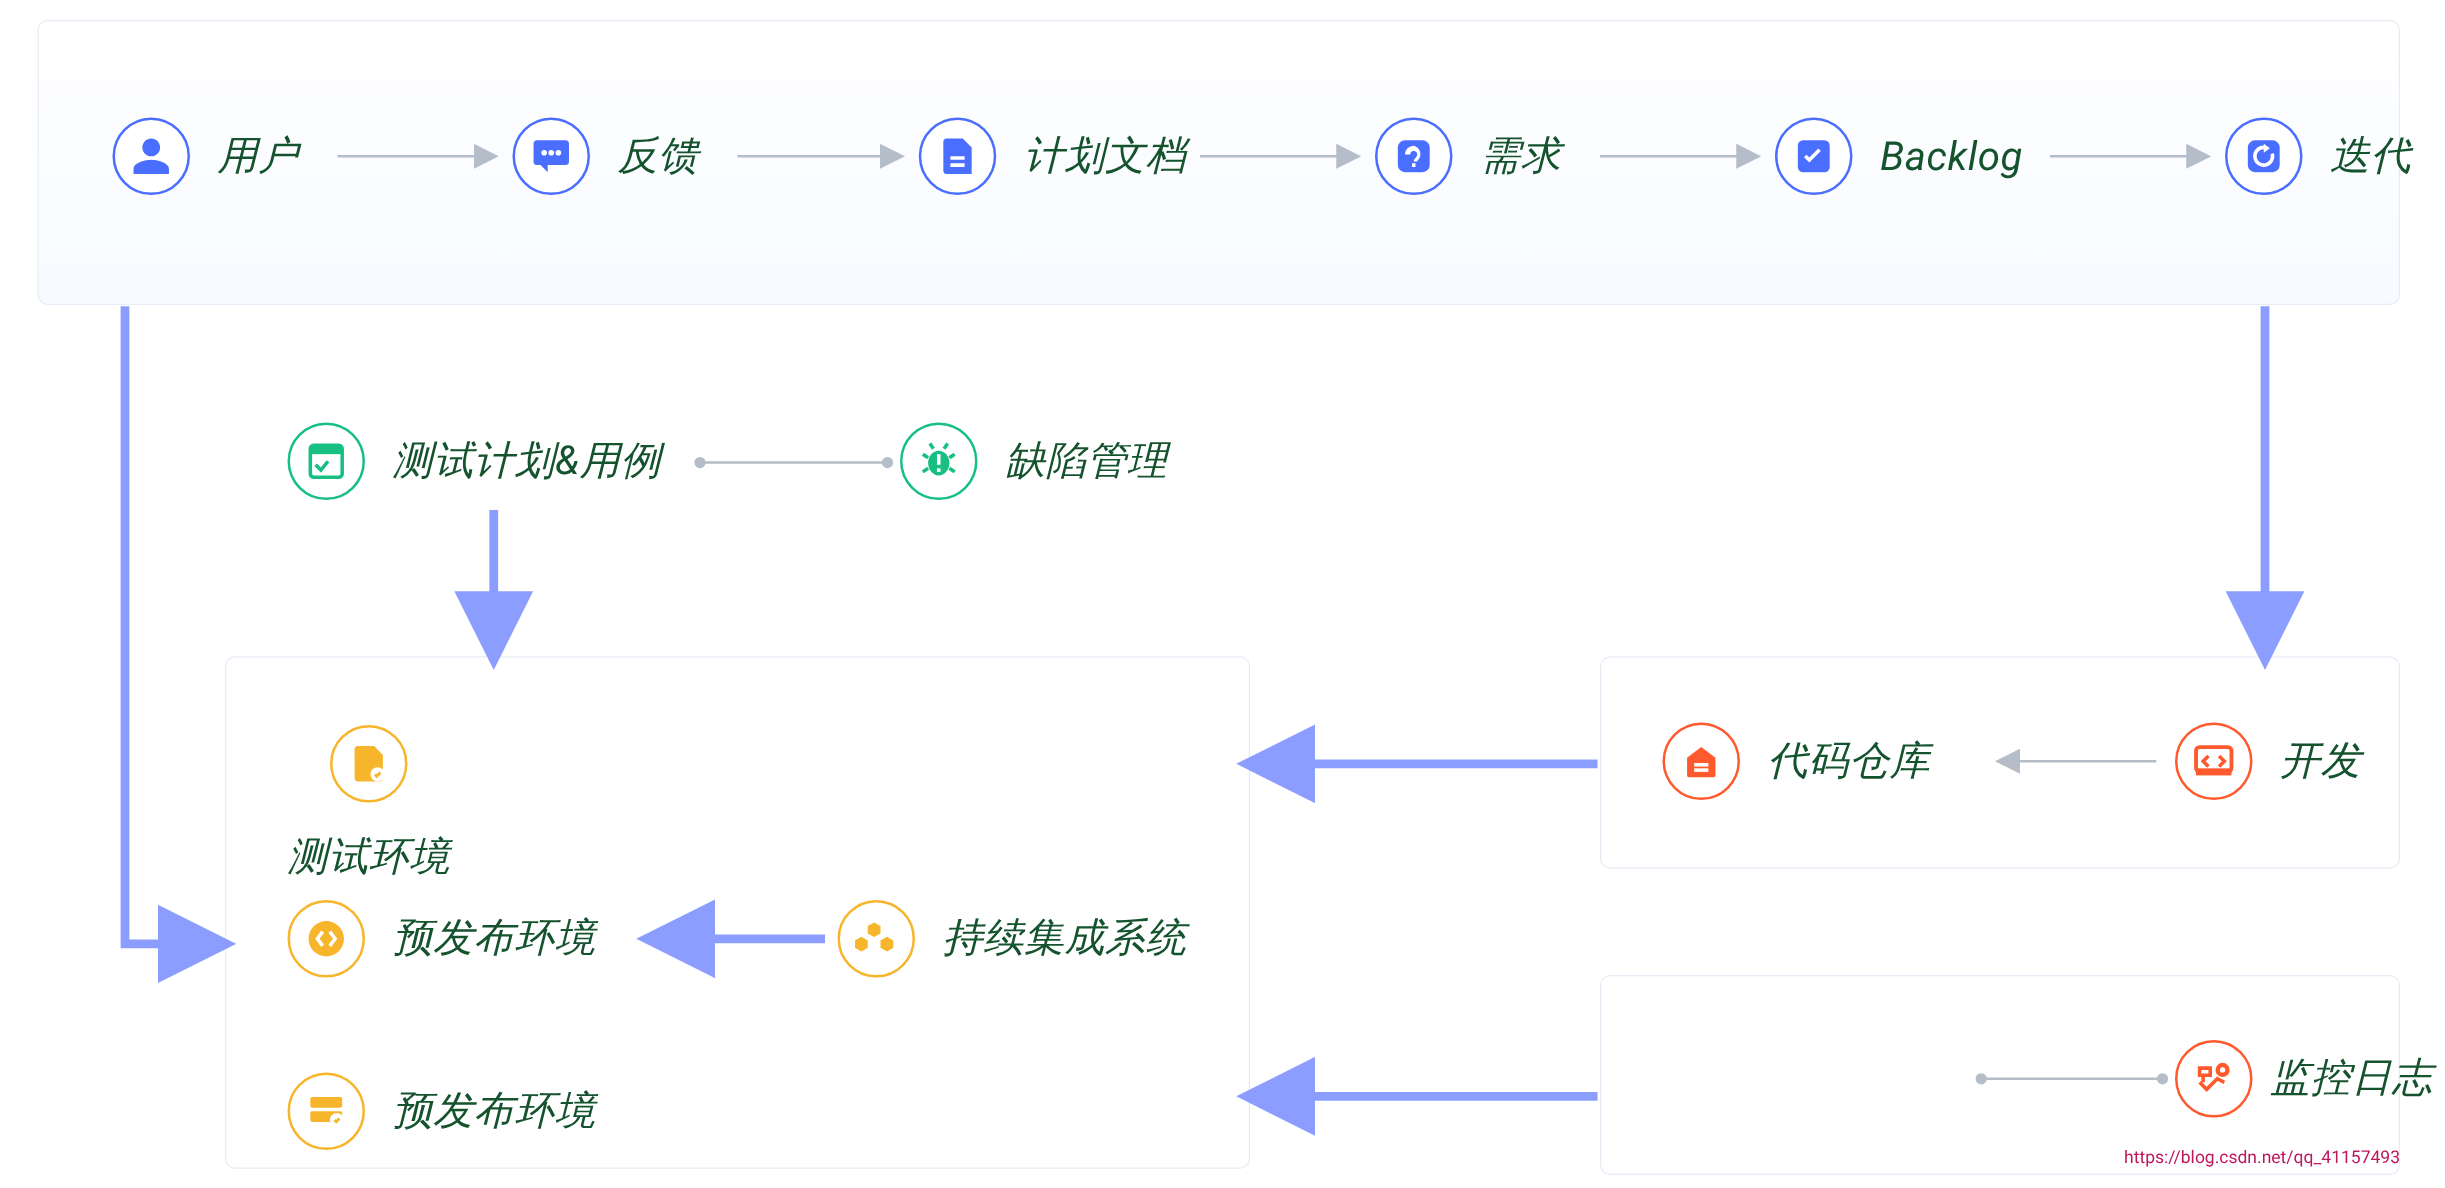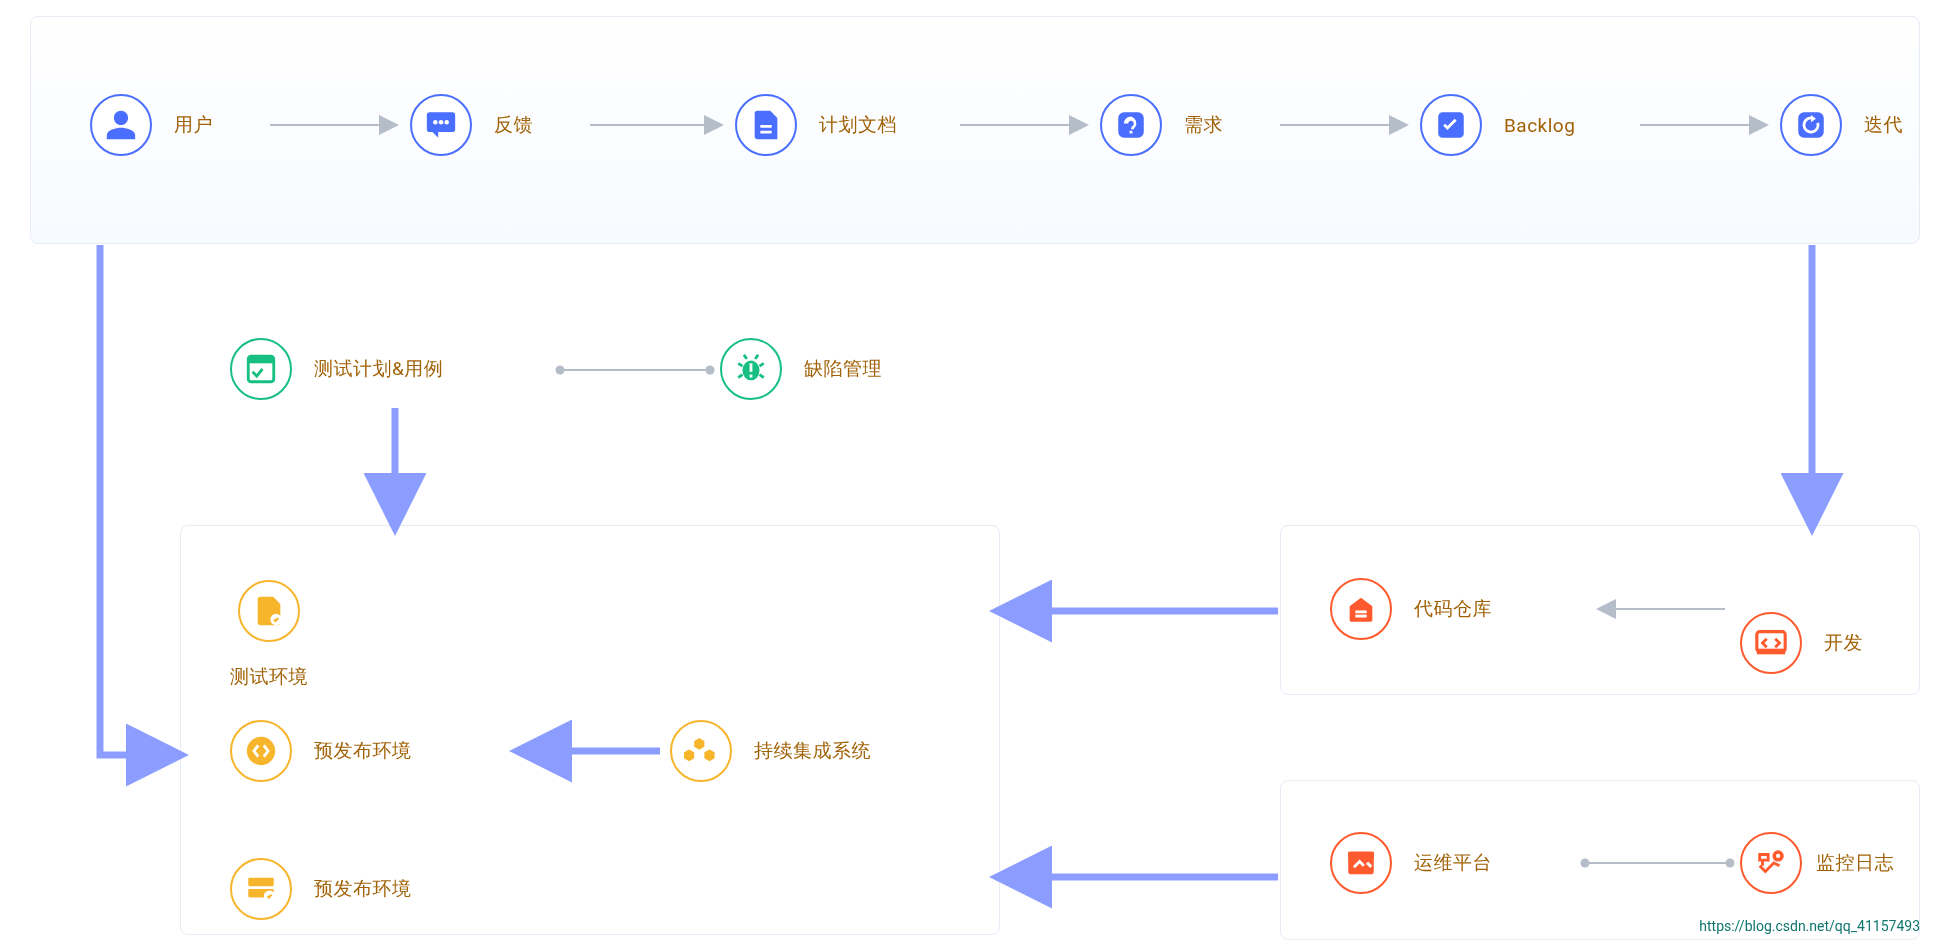--- a/index.html
+++ b/index.html
@@ -64,41 +64,42 @@
   .ic-outline-green { border: 2.5px solid #17c082; background: #fff; }
   .ic-outline-green svg { fill: #17c082; }
 
   .ic-outline-yellow { border: 2.5px solid #f7b52c; background: #fff; }
   .ic-outline-yellow svg { fill: #f7b52c; }
 
   .ic-outline-orange { border: 2.5px solid #ff5a2e; background: #fff; }
   .ic-outline-orange svg { fill: #ff5a2e; }
 
   .label {
-    font-size: 19px;
-    color: #a16207;
+    font-size: 32px;
+    color: #14532d;
     white-space: nowrap;
     letter-spacing: 0.5px;
+    font-style: italic;
   }
 
   
   svg.connectors {
     position: absolute; left: 0; top: 0; width: 1956px; height: 950px;
     pointer-events: none;
   }
   .arrow-gray { stroke: #b5bdc9; stroke-width: 2; fill: none; }
   .arrow-gray-head { fill: #b5bdc9; }
   .arrow-blue-thick { stroke: #8b9dff; stroke-width: 7; fill: none; }
   .arrow-blue-head { fill: #8b9dff; }
 
   .watermark {
     position: absolute;
     right: 36px; bottom: 16px;
     font-size: 14px;
-    color: #0f766e;
+    color: #be185d;
   }
 </style>
 </head>
 <body>
 
 <div class="canvas">
 
   <div class="card top-planning"></div>
   <div class="card testing"></div>
   <div class="card environments"></div>
@@ -236,42 +237,31 @@
     <div class="icon-circle ic-outline-orange">
       <svg viewBox="0 0 24 24">
           <path d="M4 10l8-6 8 6v10a1 1 0 0 1-1 1H5a1 1 0 0 1-1-1z"></path>
           <rect x="8" y="13" width="8" height="2" fill="#fff"></rect>
           <rect x="8" y="16" width="8" height="2" fill="#fff"></rect>
         </svg>
     </div>
     <span class="label">代码仓库</span>
   </div>
 
-  <div class="node" style="left:1740px; top:612px;">
+  <div class="node" style="left:1740px; top:578px;">
     <div class="icon-circle ic-outline-orange">
       <svg viewBox="0 0 24 24">
           <rect x="2" y="4" width="20" height="14" rx="2" fill="none" stroke="#ff5a2e" stroke-width="2.2"></rect>
           <rect x="2" y="16" width="20" height="4" fill="#ff5a2e"></rect>
           <path d="M9 9l-3 3 3 3M15 9l3 3-3 3" stroke="#ff5a2e" stroke-width="2" fill="none"></path>
         </svg>
     </div>
     <span class="label">开发</span>
   </div>
 
-  <div class="node" style="left:1330px; top:832px;">
-    <div class="icon-circle ic-outline-orange">
-      <svg viewBox="0 0 24 24">
-          <rect x="3" y="4" width="18" height="16" rx="2"></rect>
-          <rect x="3" y="4" width="18" height="5" fill="#ff5a2e"></rect>
-          <path d="M7 15l4-4 3 3" stroke="#fff" stroke-width="2" fill="none"></path>
-          <path d="M17 11l3 3-1.5 1.5-3-3z" fill="#fff"></path>
-        </svg>
-    </div>
-    <span class="label">运维平台</span>
-  </div>
 
   <div class="node" style="left:1740px; top:832px;gap:14px;">
     <div class="icon-circle ic-outline-orange">
       <svg viewBox="0 0 24 24">
           <path d="M4 6h6v4H4zM6 10v4M4 14l4 4 6-6 4 2" stroke="#ff5a2e" stroke-width="2" fill="none"></path>
           <circle cx="17" cy="7" r="4"></circle>
           <circle cx="17" cy="7" r="1.5" fill="#fff"></circle>
         </svg>
     </div>
     <span class="label">监控日志</span>

